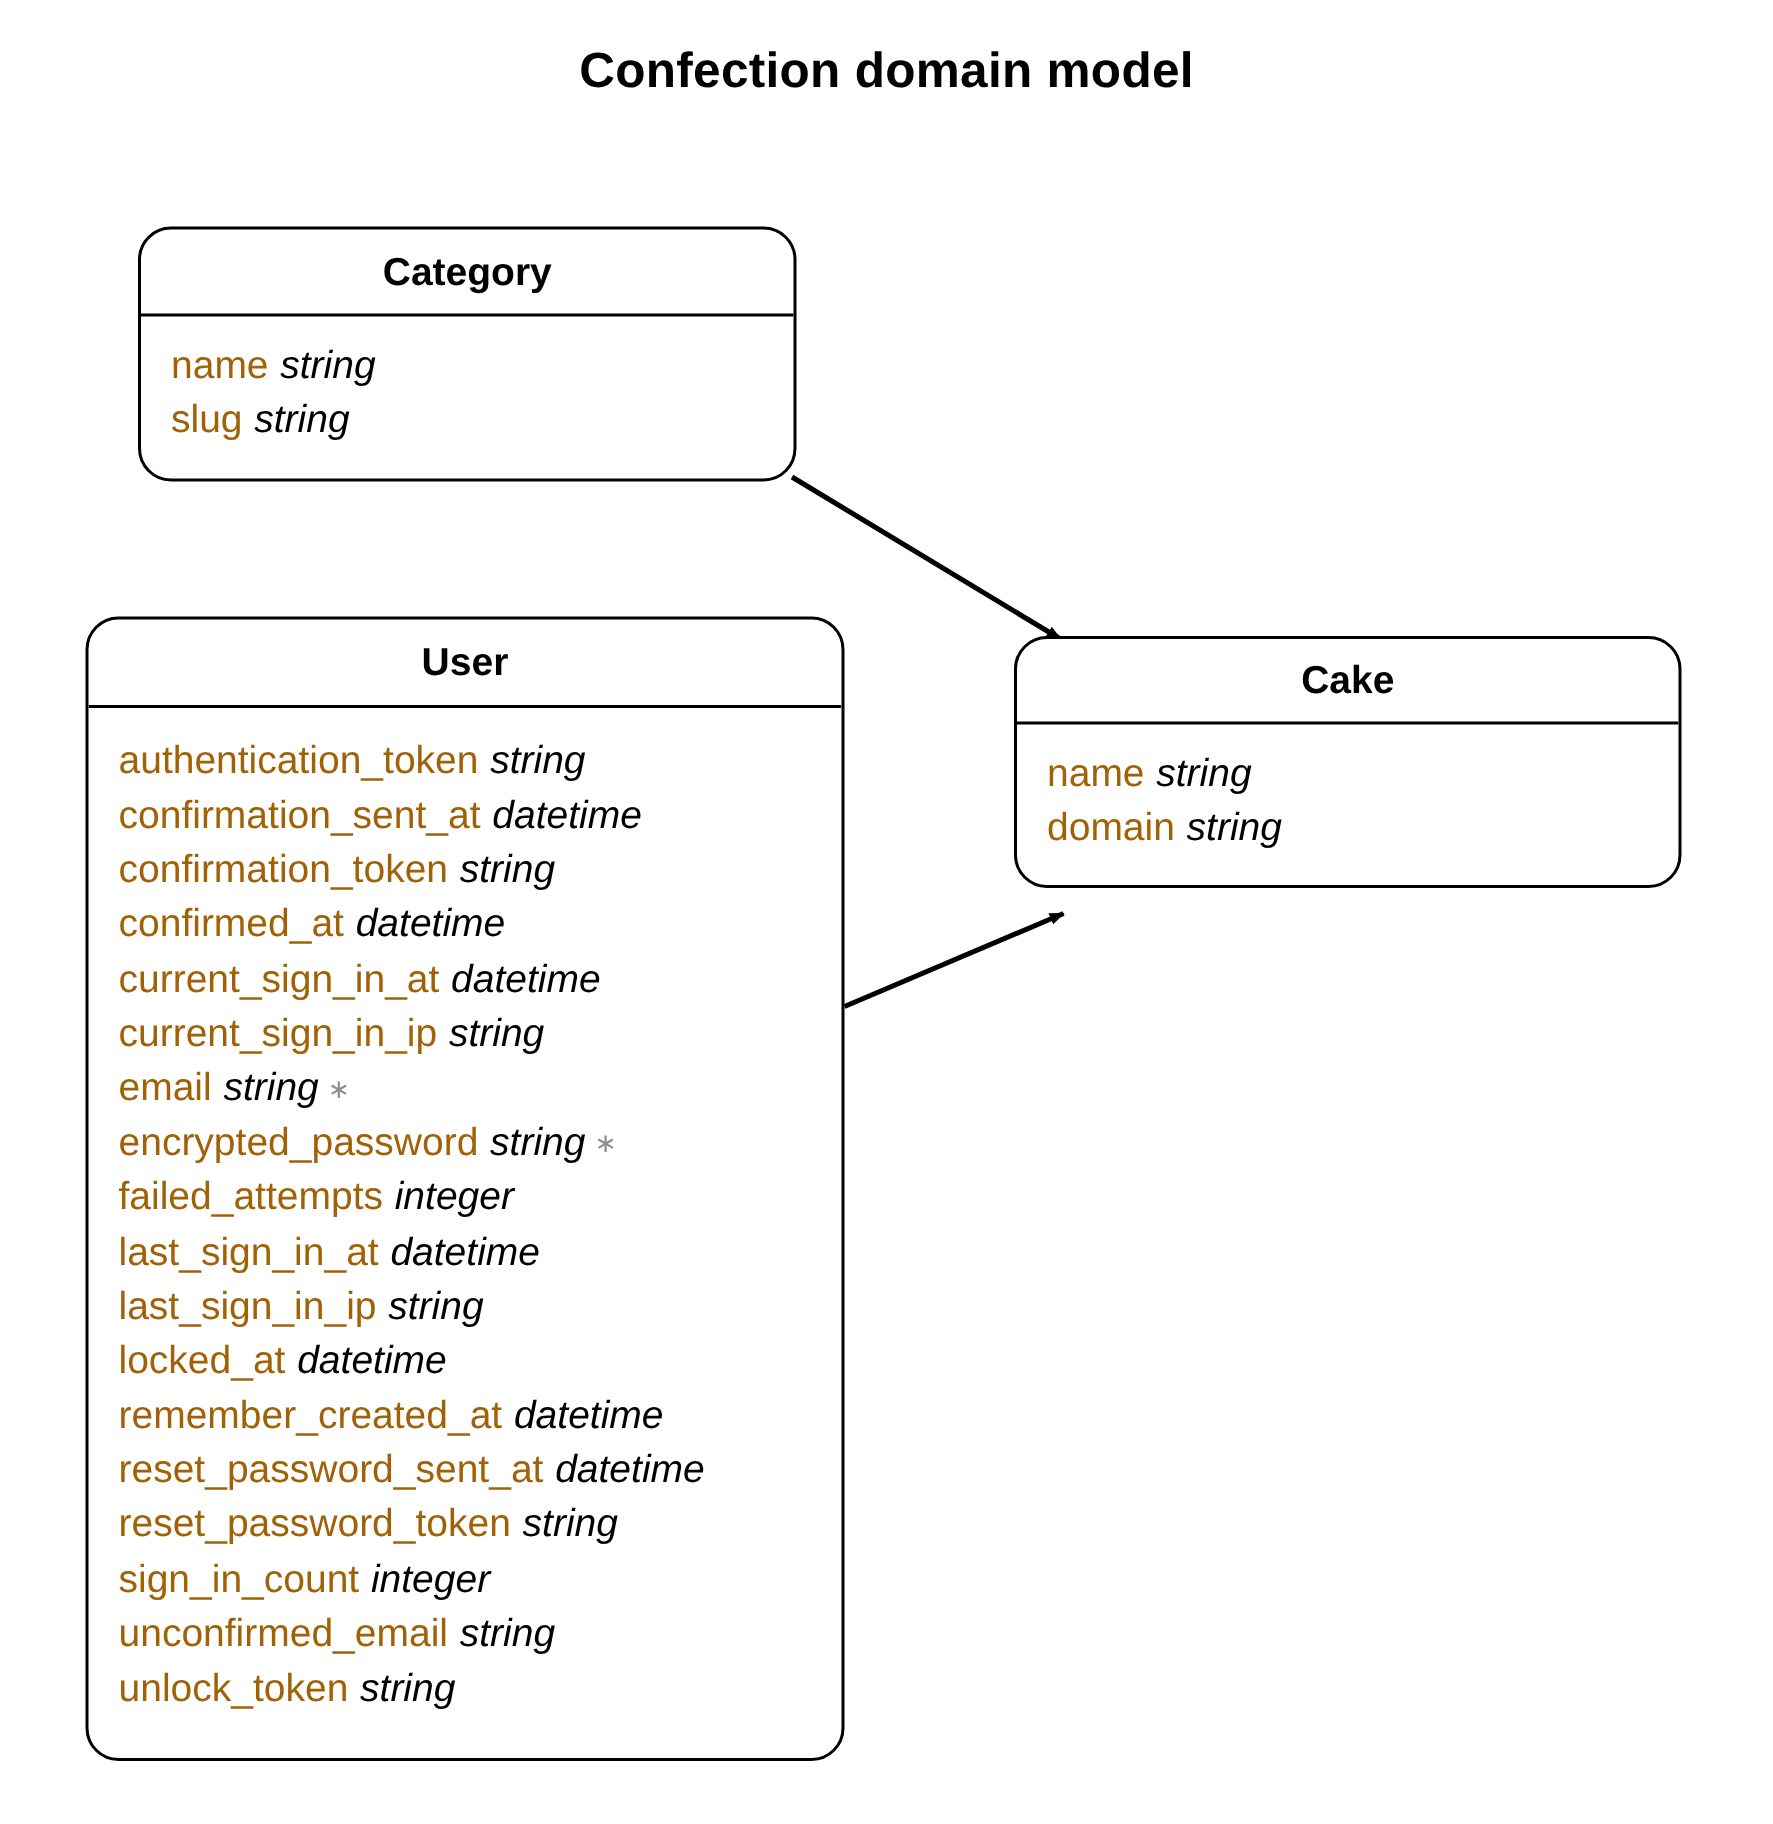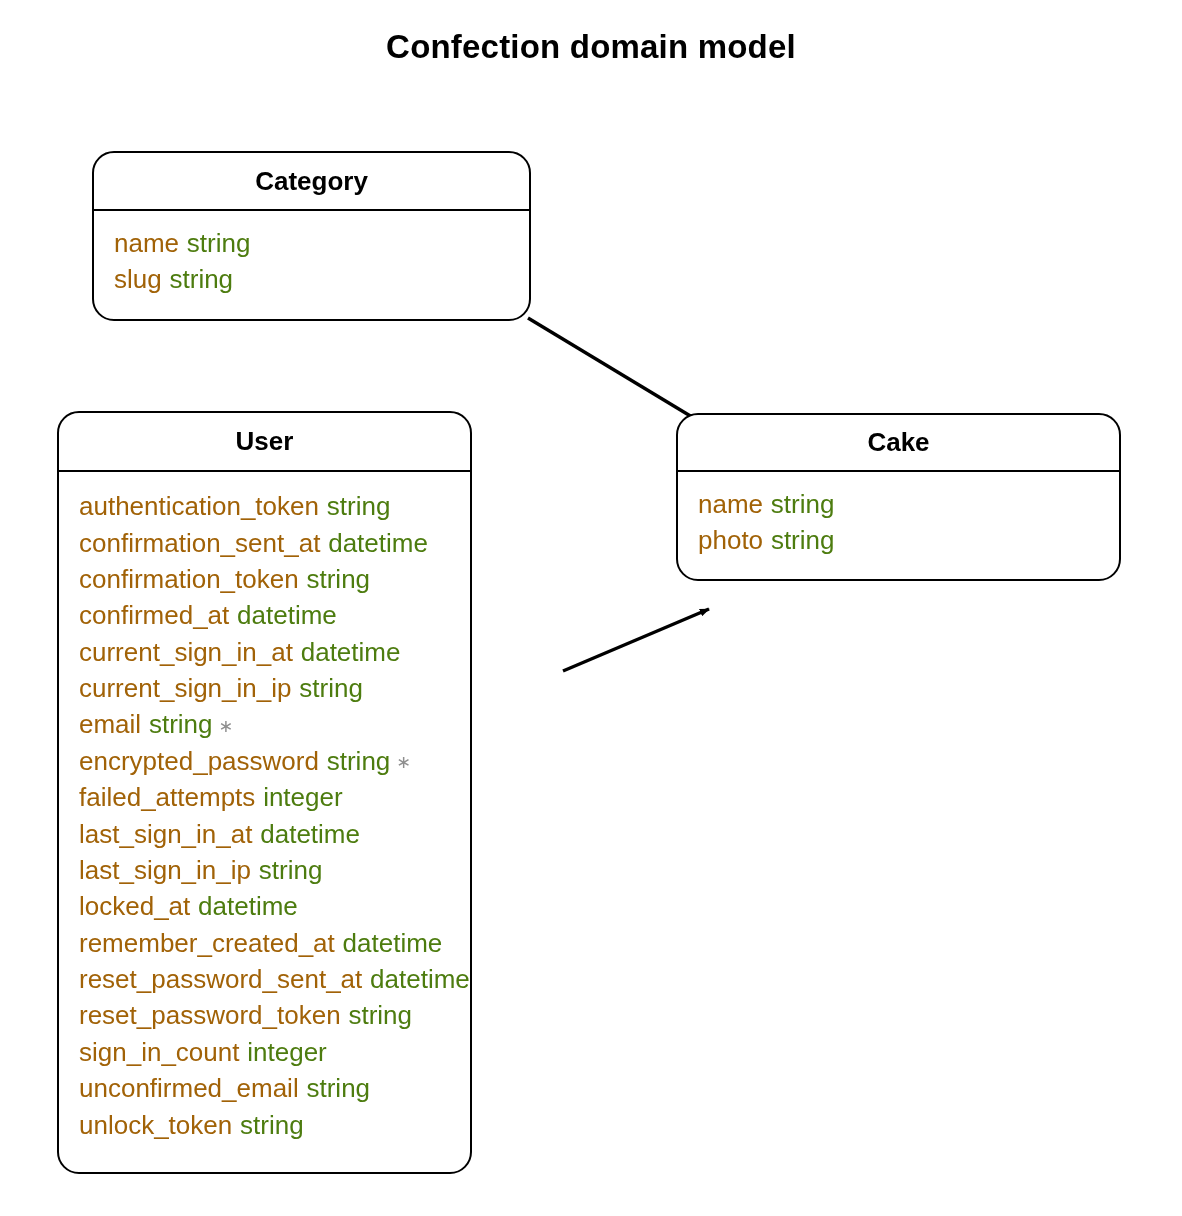--- a/index.html
+++ b/index.html
@@ -56,21 +56,22 @@
   }
   .attr-row {
     white-space: nowrap;
     line-height: 1.0;
     color: #000000;
   }
   .attr-name {
     color: #a16207;
   }
   .attr-type {
-    color: #4d7c0f;
+    color: #000000;
+    font-style: italic;
     margin-left: 0.30em;
   }
   .attr-req {
     color: #8f8f8f;
     font-style: normal;
     margin-left: 0.34em;
     font-size: 0.68em;
     vertical-align: 0.08em;
   }
 
@@ -81,31 +82,31 @@
     width: 439px;
     height: 170px;
   }
   #entity-category .entity-header { height: 58px; font-size: 26px; }
   #entity-category .attr-row { font-size: 26px; padding: 5px 0; }
 
   
   #entity-user {
     left: 57px;
     top: 411px;
-    width: 415px;
+    width: 506px;
     height: 763px;
   }
   #entity-user .entity-header { height: 59px; font-size: 26px; }
   #entity-user .entity-body { padding-top: 16px; padding-left: 20px; }
   #entity-user .attr-row { font-size: 26px; padding: 5.2px 0; }
 
   
   #entity-cake {
     left: 676px;
-    top: 413px;
+    top: 424px;
     width: 445px;
     height: 168px;
   }
   #entity-cake .entity-header { height: 57px; font-size: 26px; }
   #entity-cake .attr-row { font-size: 26px; padding: 5px 0; }
 </style>
 </head>
 <body>
 
 <svg id="canvas" viewBox="0 0 1182 1216" xmlns="http://www.w3.org/2000/svg">
@@ -158,16 +159,16 @@
   </div>
 </div>
 
 <div class="entity" id="entity-cake">
   <div class="entity-header">Cake</div>
   <div class="entity-body">
     <div class="attr-row">
       <span class="attr-name">name</span><span class="attr-type">string</span><span class="attr-req"></span>
     </div>
     <div class="attr-row">
-      <span class="attr-name">photo</span><span class="attr-type">string</span><span class="attr-req"></span>
+      <span class="attr-name">domain</span><span class="attr-type">string</span><span class="attr-req"></span>
     </div>
   </div>
 </div>
 
 </body></html>

